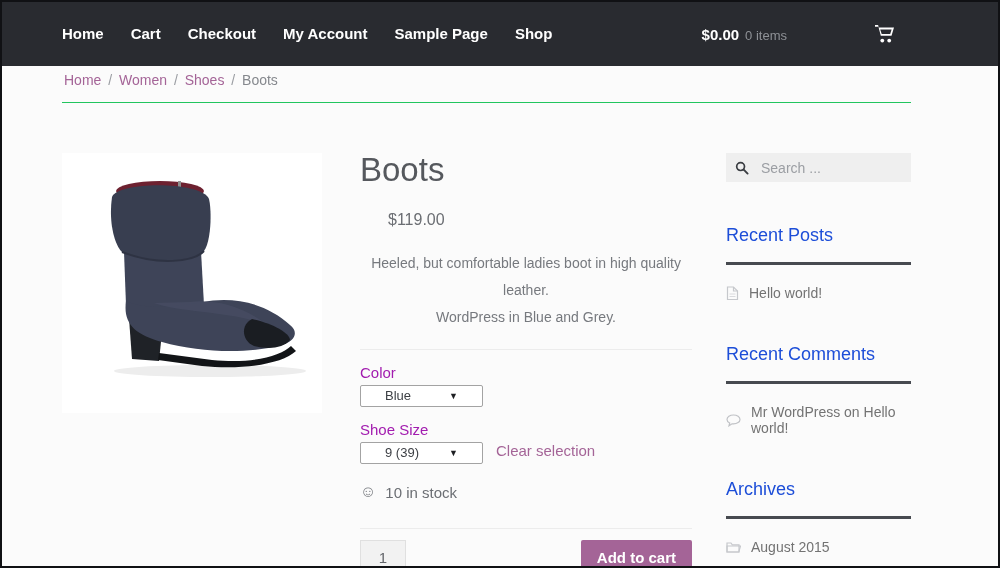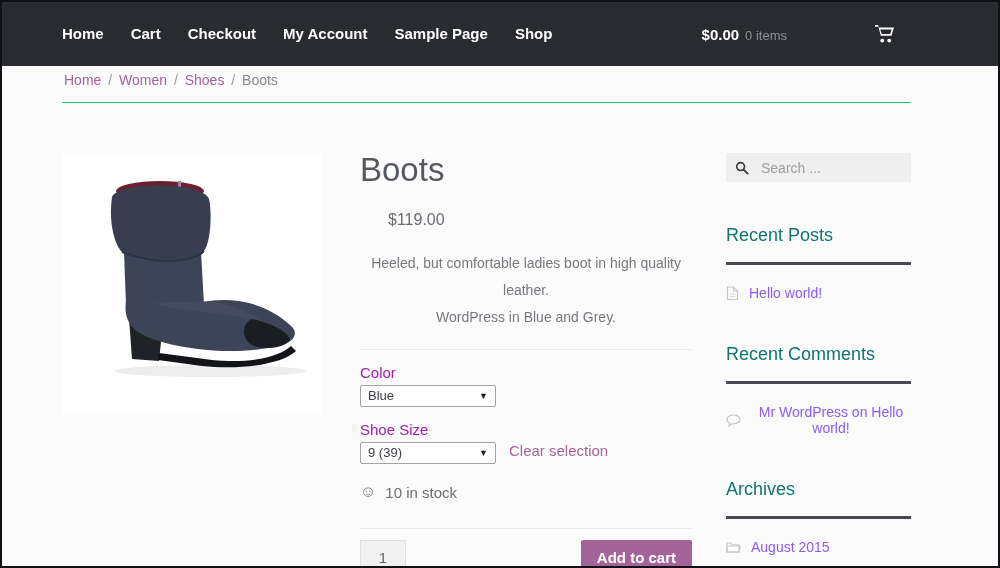--- a/index.html
+++ b/index.html
@@ -30,48 +30,48 @@
   .product-summary { width:332px; margin-left:38px; flex:none; }
   .sidebar { margin-left:auto; width:185px; flex:none; }
 
   
   .product-title { font-size:33px; font-weight:400; color:#55585d; line-height:1.05; }
   .product-price { margin-top:23px; font-size:16px; color:#6b6e73;margin-left:28px; }
   .product-desc { margin-top:21px; font-size:14px; color:#76797e; line-height:1.95;text-align:center; }
   .divider { border:0; border-top:1px solid #ececec; }
   .d1 { margin-top:17px; } .d2 { margin-top:27px; }
   .opt-label { margin-top:14px; font-size:15px; color:#a21caf; }
-  .fake-select { margin-top:4px; width:136px; height:22px; border:1px solid #a3a3a3; border-radius:2px;
+  .fake-select { margin-top:4px; width:123px; height:22px; border:1px solid #a3a3a3; border-radius:2px;
                  background:#ffffff; display:flex; align-items:center; justify-content:space-between;
-                 padding:0 7px; font-size:13px; color:#3c3f44; cursor:pointer; }
+                 padding:0 24px; font-size:13px; color:#3c3f44; cursor:pointer; }
   .fake-select .arrow { font-size:9px; color:#1d1f22; }
   .size-row { display:flex; align-items:center; gap:13px; }
   .clear-link { font-size:15px; color:#a46497; text-decoration:none; }
   .stock-row { margin-top:20px; display:flex; align-items:center; gap:9px;
                font-size:15px; color:#6b6e73; }
   .smiley { font-size:16px; color:#7a7d82; line-height:1; }
   .cart-row { margin-top:11px; display:flex; align-items:center; justify-content:space-between; }
   .qty-input { width:46px; height:34px; background:#f2f2f2; border:1px solid #e0e0e0;
                text-align:center; font-size:15px; color:#63666b; font-family:"Liberation Sans",sans-serif; }
   .add-to-cart { background:#a46497; color:#ffffff; border:none; border-radius:2px;
                  font-size:15px; font-weight:bold; padding:9px 16px; cursor:pointer;
                  font-family:"Liberation Sans",sans-serif; }
 
   
   .search-box { background:#efefef; height:29px; display:flex; align-items:center;
                 padding:0 9px; gap:12px; }
   .search-box input { flex:1; min-width:0; background:transparent; border:none; outline:none;
                       font-size:14px; color:#55585d; font-family:"Liberation Sans",sans-serif; }
   .search-box input::placeholder { color:#9b9ea3; }
   .widget { margin-top:43px; }
-  .widget-title { font-size:18px; font-weight:400; color:#0f766e; }
+  .widget-title { font-size:18px; font-weight:400; color:#1d4ed8; }
   .widget-rule { height:3px; background:#474a50; margin-top:16px; border:none; }
   .widget-item { margin-top:20px; display:flex; align-items:center; gap:10px;
                  font-size:14px; }
-  .widget-item a { color:#8b5cf6; text-decoration:none;text-align:center; }
+  .widget-item a { color:#737373; text-decoration:none; }
   .w-icon { flex:none; display:flex; align-items:center; }
 </style>
 </head>
 <body>
 
 <div class="frame">
 
   <nav class="navbar">
     <ul class="nav-menu">
       <li><a href="#">Home</a></li>

